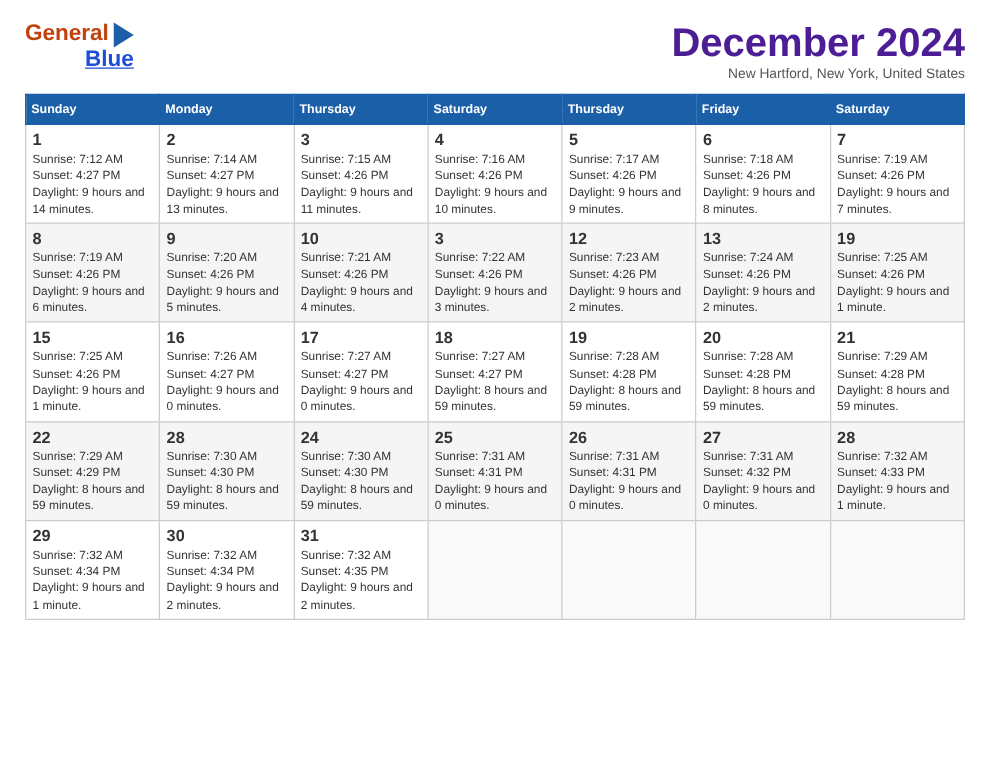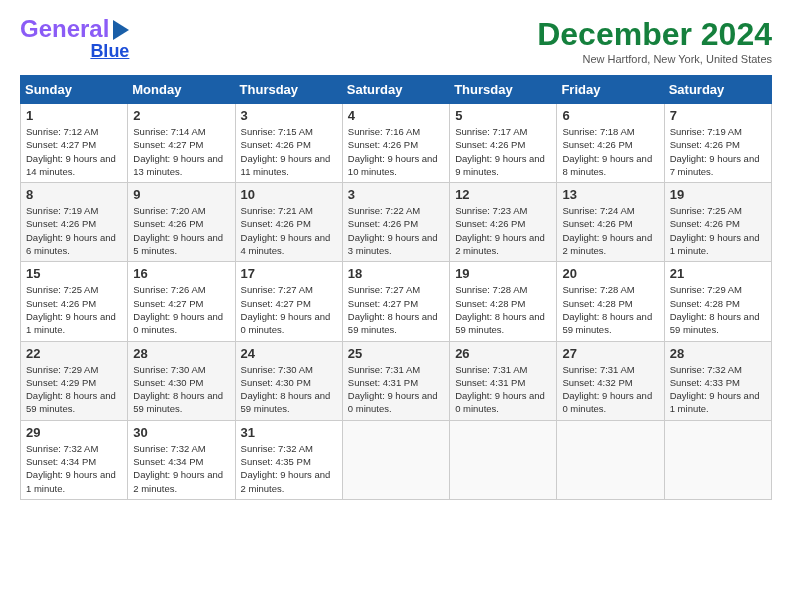--- a/index.html
+++ b/index.html
@@ -15,46 +15,46 @@
       justify-content: space-between;
       align-items: flex-start;
       margin-bottom: 10px;
     }
     .logo {
       display: flex;
       align-items: center;
       gap: 4px;
     }
     .logo-text {
-      font-size: 24px;
-      font-weight: bold;
-      color: #8b5cf6;
+      font-size: 18px;
+      font-weight: bold;
+      color: #c2410c;
       line-height: 1.1;
     }
     .title-block {
       text-align: right;
     }
     .title-block h1 {
       font-size: 32px;
       font-weight: bold;
-      color: #15803d;
+      color: #4c1d95;
     }
     .title-block h2 {
       font-size: 11px;
       font-weight: normal;
       color: #555;
     }
     .calendar {
       width: 100%;
       border-collapse: collapse;
     }
     .calendar thead tr th {
       background: #1a5fa8;
       color: #fff;
-      font-size: 13px;
+      font-size: 10px;
       font-weight: bold;
       padding: 6px 4px;
       text-align: left;
       border: 1px solid #1a5fa8;
     }
     .calendar tbody tr td {
       vertical-align: top;
       border: 1px solid #ccc;
       padding: 4px 5px;
       font-size: 10px;

